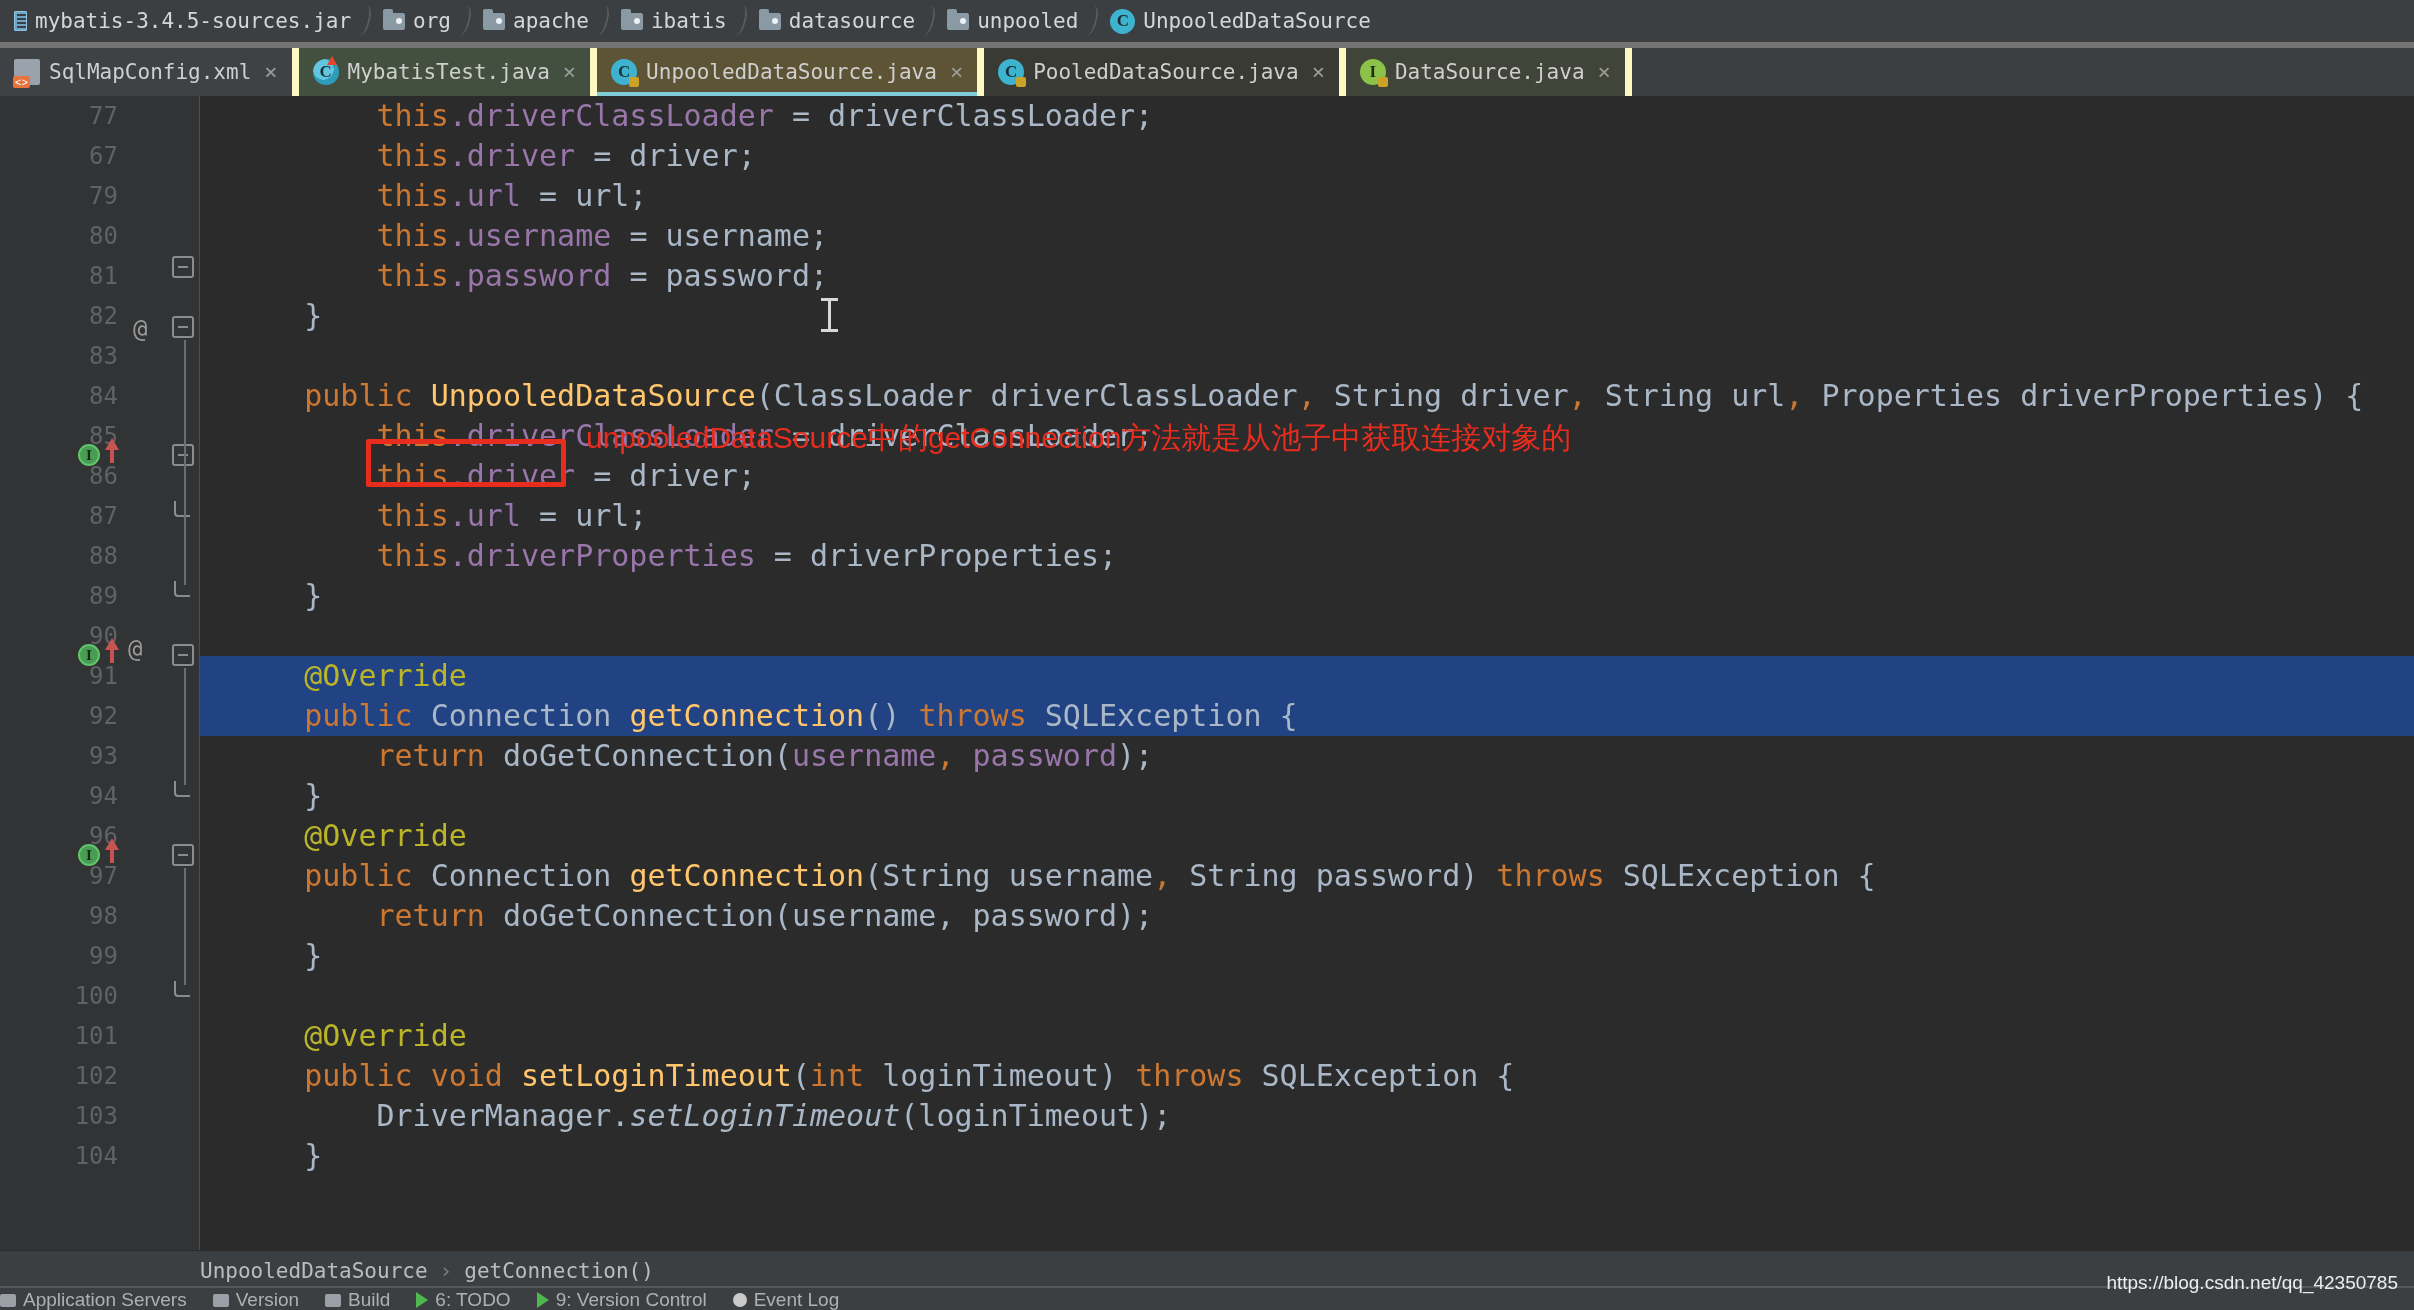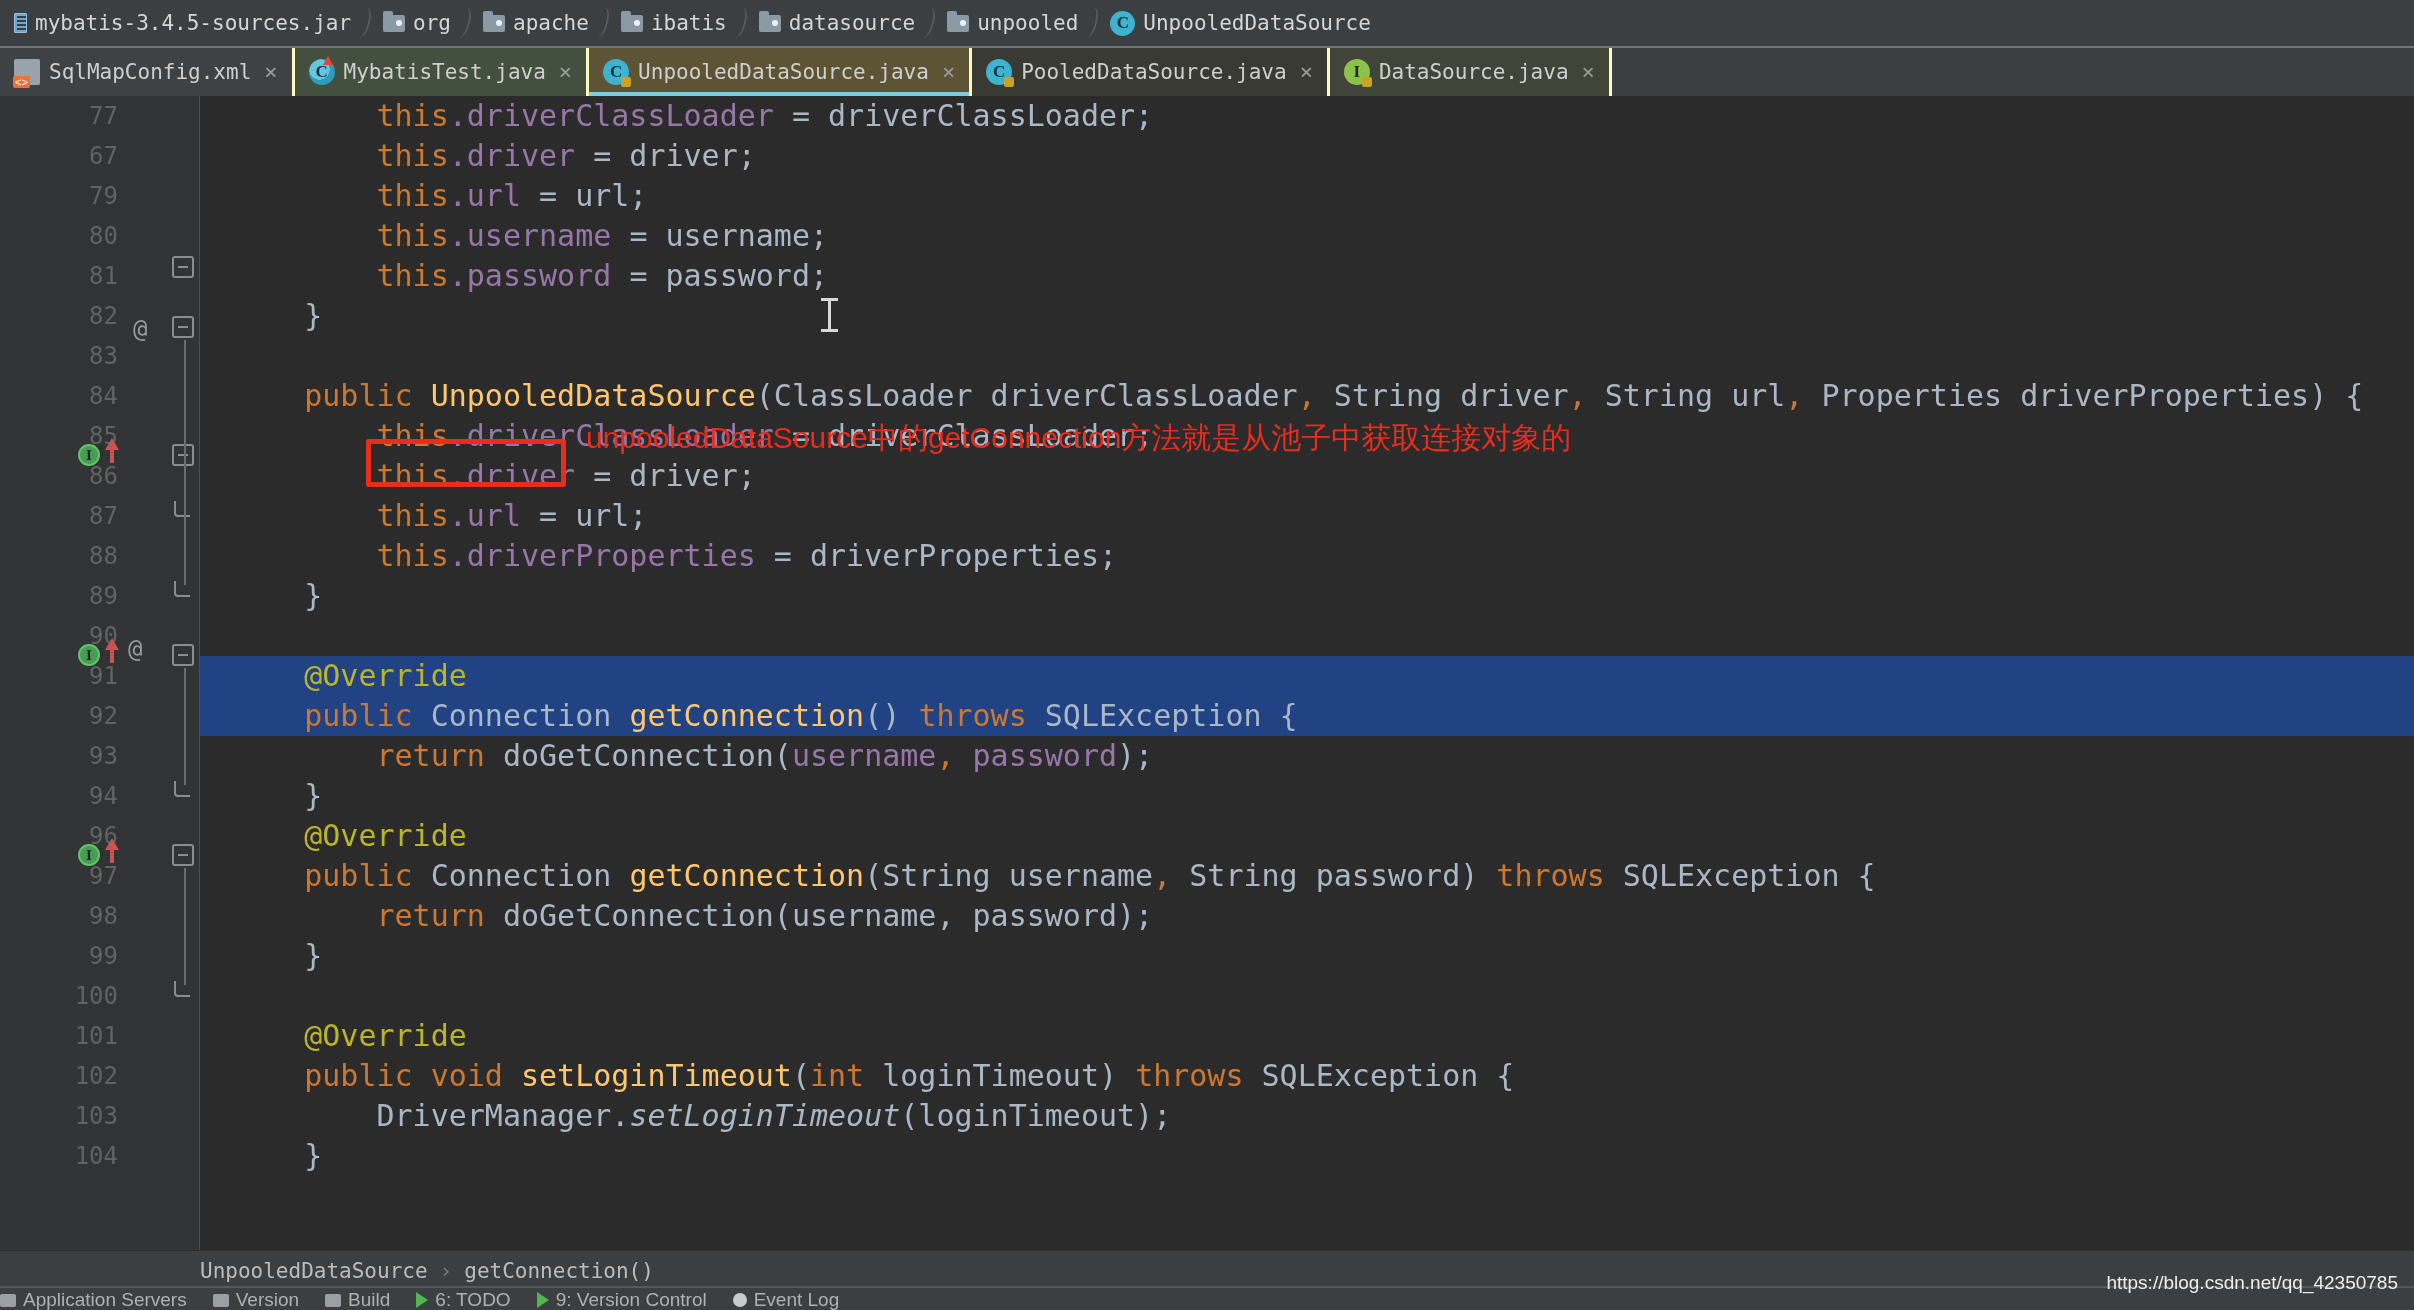--- a/index.html
+++ b/index.html
@@ -9,21 +9,21 @@
     font-family: "DejaVu Sans Mono", monospace;
     overflow: hidden;
   }
   body { position: relative; }
 
   
   #nav-bar {
     position: absolute; top: 0; left: 0; width: 2414px; height: 48px;
     background: #3c3f41;
     display: flex; align-items: center;
-    border-bottom: 2px solid #737373;
+    border-bottom: 6px solid #737373;
   }
   .crumb {
     position: relative;
     display: flex; align-items: center; gap: 8px;
     height: 48px; padding: 0 18px 0 14px;
     color: #d6d6d6;
     font-family: "DejaVu Sans Mono", monospace;
     font-size: 21px;
     white-space: nowrap;
   }
@@ -61,21 +61,21 @@
     position: absolute; top: 48px; left: 0; width: 2414px; height: 48px;
     background: #3c3f41; display: flex; align-items: stretch;
   }
   .tab {
     display: flex; align-items: center; gap: 9px;
     padding: 0 14px 0 14px;
     font-family: "DejaVu Sans Mono", monospace;
     font-size: 21px;
     color: #cfcfcf;
     position: relative;
-    border-right: 3px solid #fef9c3;
+    border-right: 7px solid #fef9c3;
     justify-content: flex-end;
   }
   .tab.t-xml   { background: #3f4244; }
   .tab.t-green { background: #44503f; }
   .tab.t-active{ background: #5c5435; }
   .tab.t-dark  { background: #3a3a34; }
   .tab.t-olive { background: #414438; }
   .tab.t-active:after {
     content:""; position:absolute; left:0; right:0; bottom:0; height:4px;
     background:#7ecdd8;

